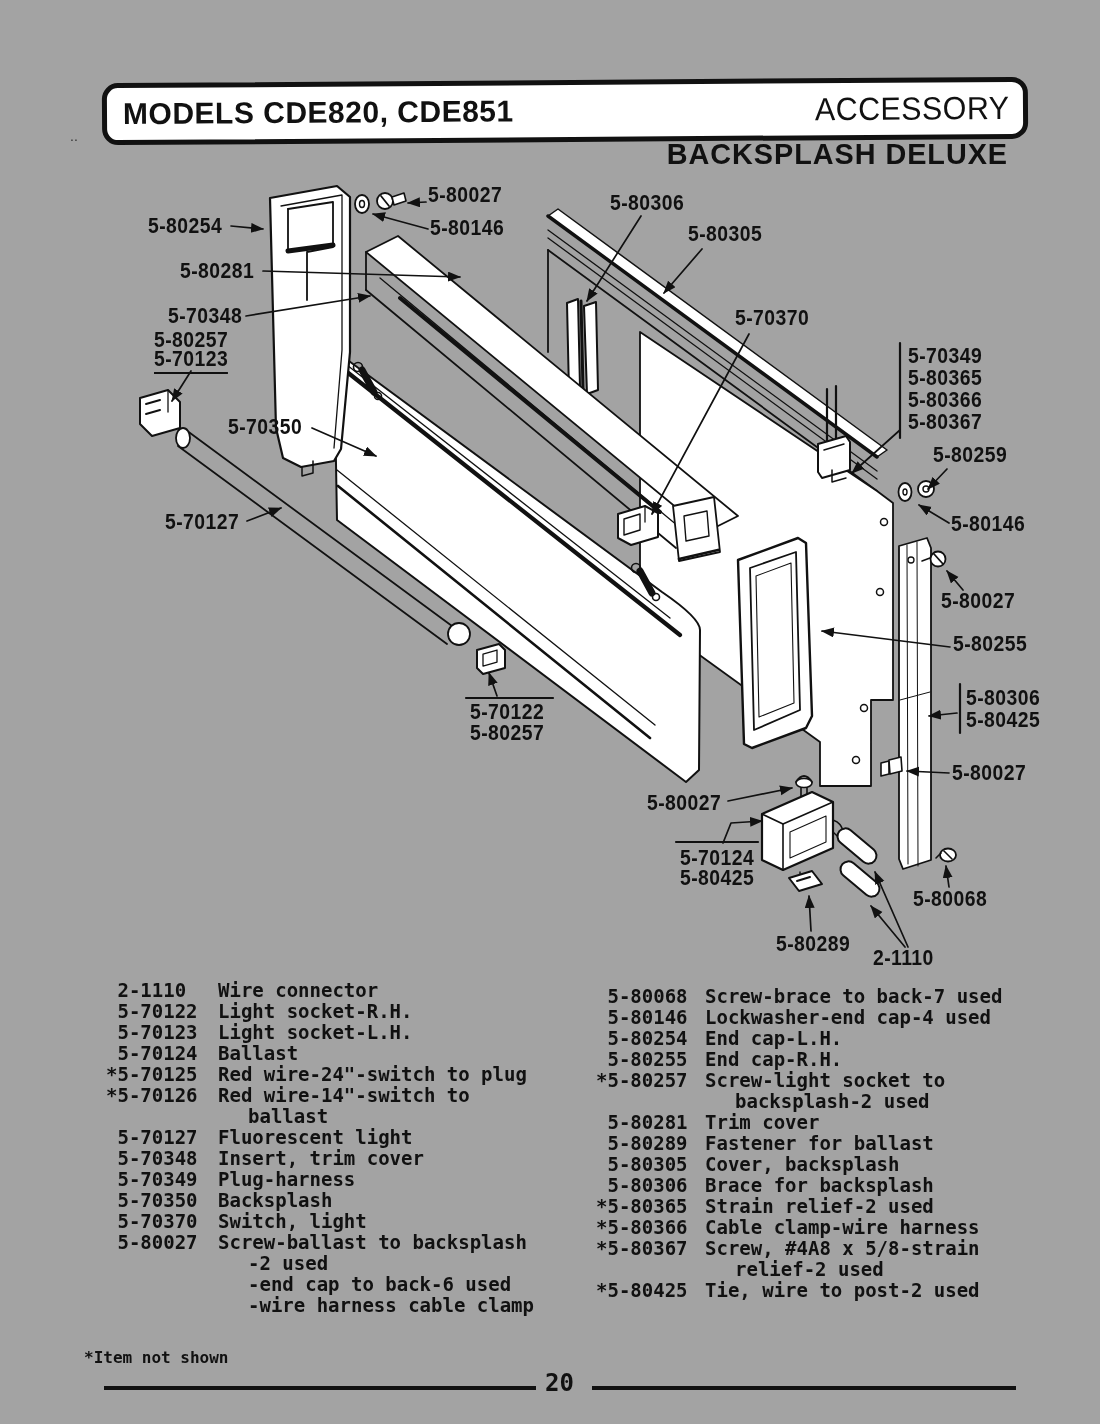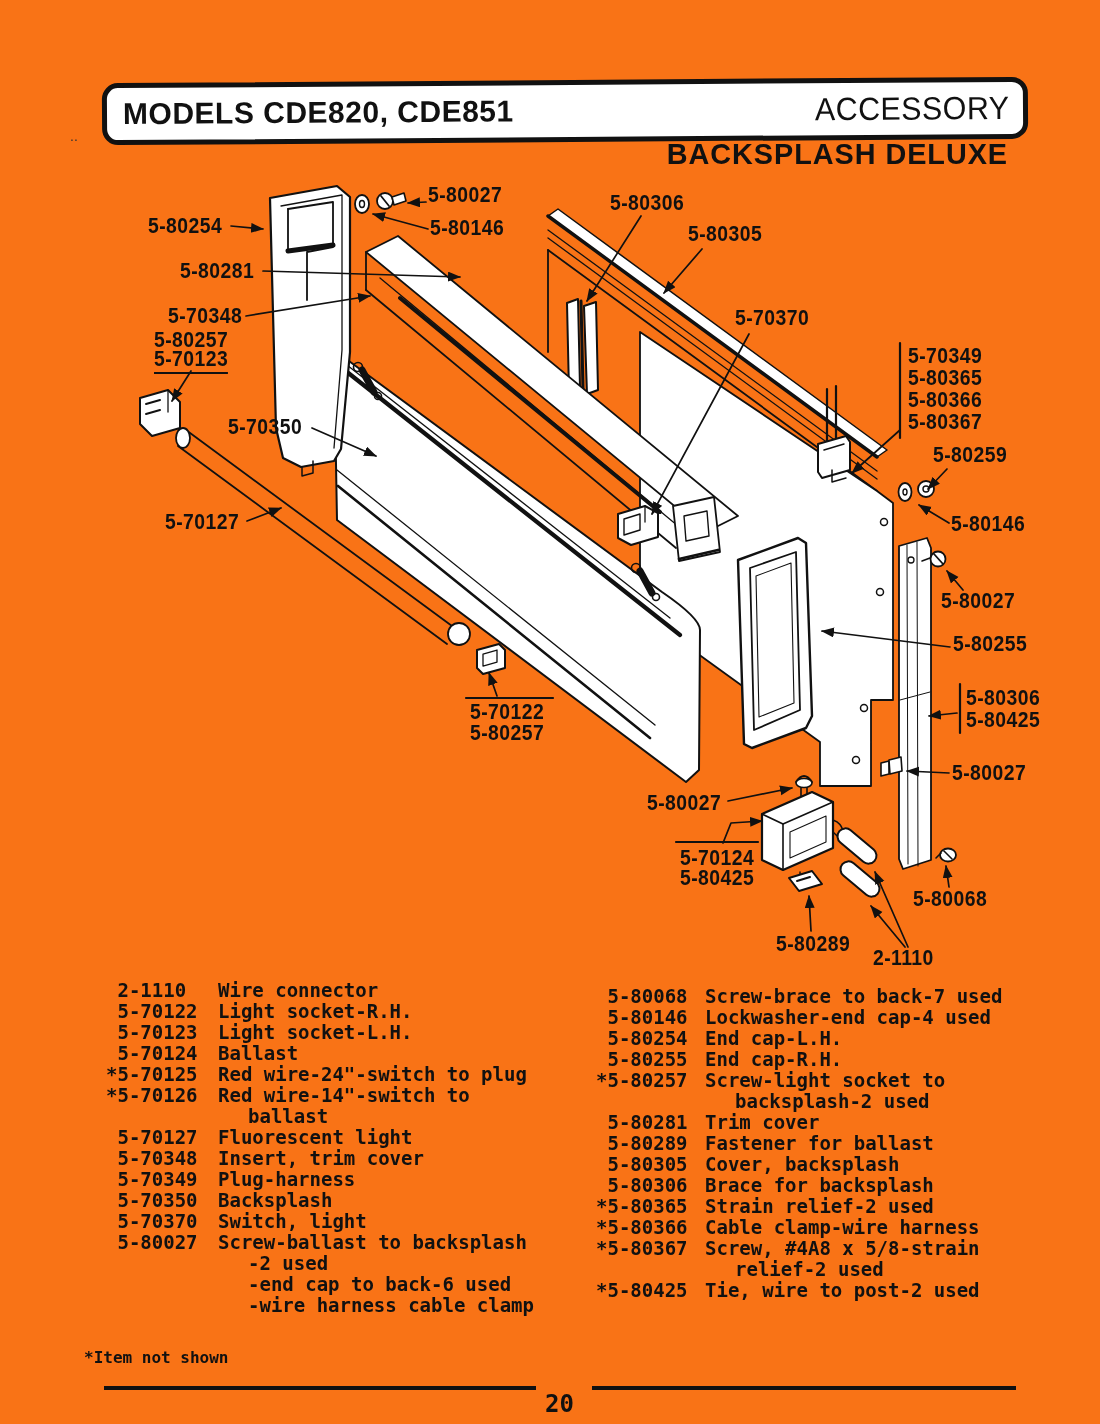--- a/index.html
+++ b/index.html
@@ -1,17 +1,17 @@
 <!DOCTYPE html>
 <html><head>
 <meta charset="utf-8">
 <title>Service Manual Page</title>
 <style>
   html,body{margin:0;padding:0;background:#e8e8e4;}
-  #page{position:relative;width:1100px;height:1424px;background:#f97316;color:#111;
+  #page{position:relative;width:1100px;height:1424px;background:#a3a3a3;color:#111;
         font-family:"Liberation Sans",sans-serif;overflow:hidden;}
 
   
   #hdr-box{position:absolute;left:102px;top:80px;width:916px;height:52px;
            border:5px solid #111;border-radius:16px;display:flex;align-items:center;
            justify-content:space-between;transform:rotate(-0.4deg);background:#fff;}
   #hdr-models{font-weight:bold;font-size:30px;letter-spacing:0.5px;padding-left:16px;white-space:nowrap;}
   #hdr-section{font-size:32px;font-weight:normal;letter-spacing:0.5px;padding-right:14px;
                transform:scaleX(0.95);transform-origin:right center;white-space:nowrap;}
   #hdr-sub{position:absolute;left:640px;top:137px;width:368px;text-align:right;
@@ -34,21 +34,21 @@
   #plist-left .pnum{flex:0 0 112px;}
   #plist-right .pnum{flex:0 0 109px;}
   .pdesc.cont{padding-left:30px;}
 
   
   #foot-note{position:absolute;left:84px;top:1348px;font-family:"DejaVu Sans Mono","Liberation Mono",monospace;
              font-weight:bold;font-size:16px;}
   #rule-l{position:absolute;left:104px;top:1386px;width:432px;height:4px;background:#111;}
   #rule-r{position:absolute;left:592px;top:1386px;width:424px;height:4px;background:#111;}
   #page-num{position:absolute;left:545px;top:1369px;font-family:"DejaVu Sans Mono","Liberation Mono",monospace;
-            font-weight:bold;font-size:24px;margin-top:21px;}
+            font-weight:bold;font-size:24px;}
 </style>
 </head>
 <body>
 
 <div id="page">
 
   <div id="hdr-box">
     <span id="hdr-models">MODELS CDE820, CDE851</span>
     <span id="hdr-section">ACCESSORY</span>
   </div>

